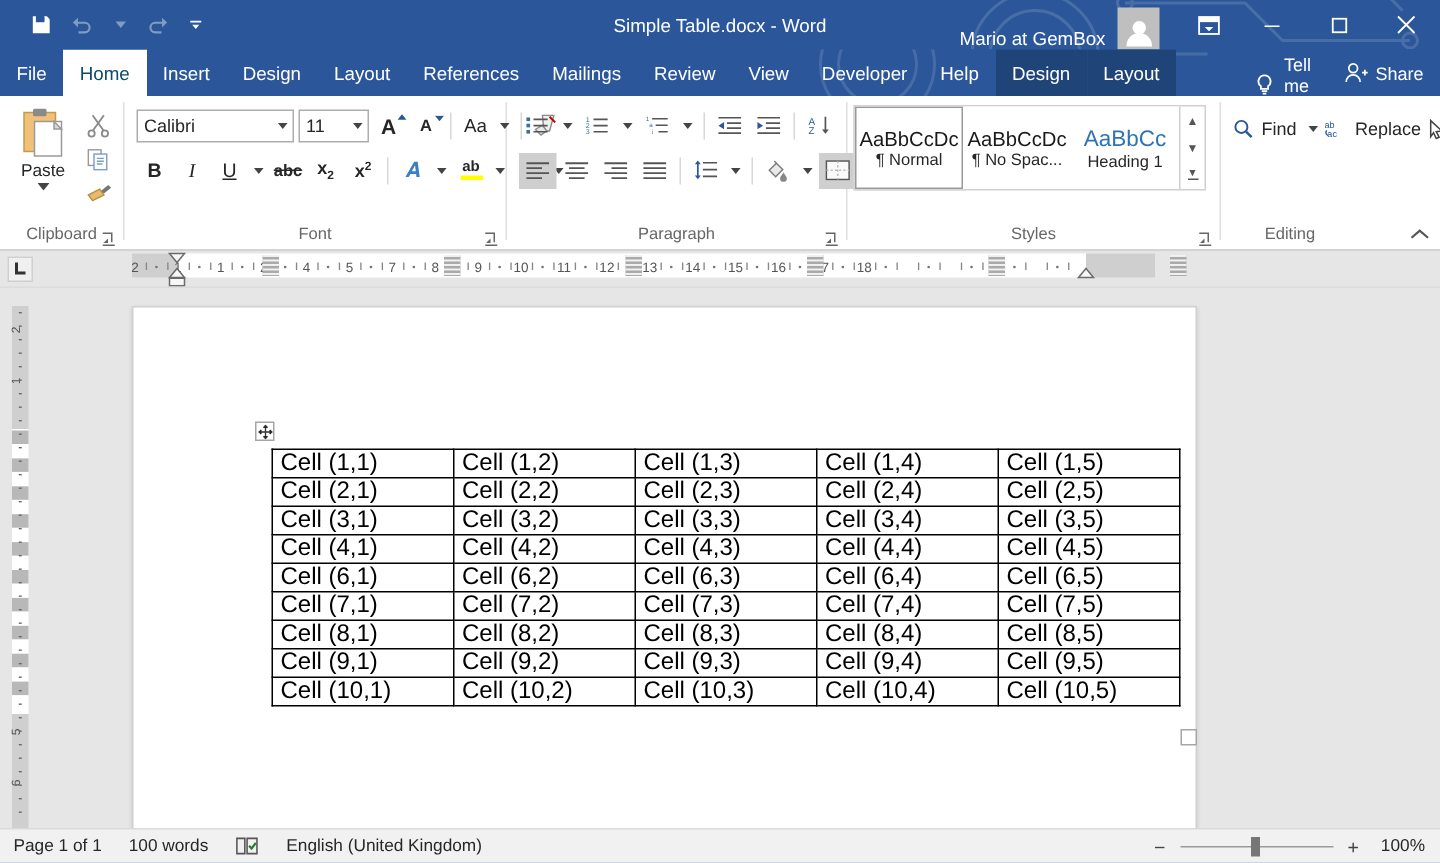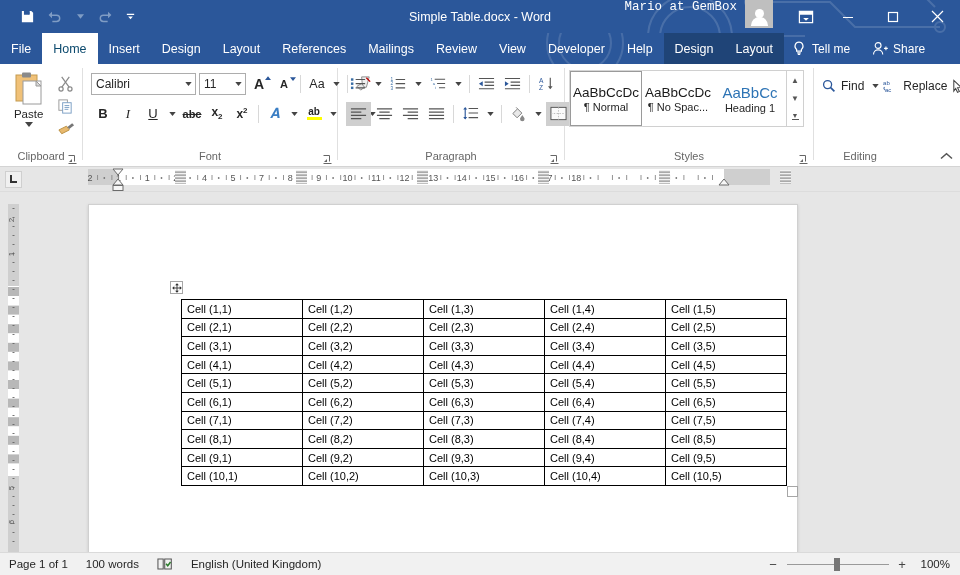--- a/index.html
+++ b/index.html
@@ -26,21 +26,21 @@
     color:#ffffff;
   }
   .qat-btn.dim { color:#7f9cc4; }
   .qat-btn.small { width:20px; }
   .title-center {
     position:absolute; left:0; right:0; top:0; height:33px;
     display:flex; align-items:center; justify-content:center;
     color:#ffffff; font-size:12.5px; pointer-events:none;
   }
   .title-right {
-    margin-left:auto; display:flex; align-items:flex-start; position:relative; z-index:2;font-family:Liberation Mono, monospace;
+    margin-left:auto; display:flex; align-items:flex-end; position:relative; z-index:2;
   }
   .acct-name { color:#fff; font-size:12.5px; margin-right:8px; white-space:nowrap; }
   .avatar {
     width:28px; height:28px; background:#bfbfbf; margin-right:14px;
     display:flex; align-items:flex-end; justify-content:center; overflow:hidden;
   }
   .avatar .head { width:9px;height:9px;border-radius:50%;background:#fff; position:relative; top:-10px;}
   .avatar .body { width:17px;height:9px;border-radius:9px 9px 0 0;background:#fff; position:absolute; bottom:2px;}
   .avatar { position:relative; }
   .ribbon-opt { width:38px;height:33px;display:flex;align-items:center;justify-content:center;color:#fff; }
@@ -51,21 +51,21 @@
     height:31px; background:#2b579a; display:flex; align-items:stretch;
     flex:0 0 31px; position:relative; overflow:hidden;
   }
   .ts-watermark { position:absolute; right:150px; top:-40px; width:280px; height:110px; opacity:.13; pointer-events:none;}
   .tab {
     padding:0 11px; display:flex; align-items:center; justify-content:center;
     color:#ffffff; font-size:12.5px; white-space:nowrap; position:relative; z-index:2;
   }
   .tab.active { background:#ffffff; color:#0c4a6e; font-weight:400; }
   .tab.ctx { background:#1f4477; }
-  .tellme { display:flex; align-items:center; gap:6px; padding:0 10px 0 8px; color:#fff; position:relative; z-index:2;}
+  .tellme { display:flex; align-items:flex-end; gap:6px; padding:0 10px 0 8px; color:#fff; position:relative; z-index:2;margin-left:44px;}
   .share { display:flex; align-items:center; gap:5px; padding:0 12px 0 8px; color:#fff; margin-left:4px; position:relative; z-index:2;}
 
   
   .ribbon {
     background:#ffffff; height:103px; flex:0 0 103px;
     display:flex; align-items:stretch; position:relative;
     border-bottom:1px solid #d4d4d4;
   }
   .rgroup { display:flex; flex-direction:column; position:relative; padding-top:3px; }
   .rgroup-body { flex:1; display:flex; align-items:flex-start; padding:0 4px; }
@@ -141,21 +141,21 @@
     position:absolute; left:62px; top:12px; width:710px; height:360px;
     background:#ffffff; border:1px solid #d0d0d0;
     box-shadow:0 1px 3px rgba(0,0,0,.13);
   }
   .tbl {
     position:absolute; left:92px; top:94px;
     border-collapse:collapse; table-layout:fixed; width:606px;
   }
   .tbl td {
     border:1px solid #000; height:18.6px; padding:0 0 0 5px;
-    font-family:"Liberation Sans", sans-serif; font-size:11px; color:#000;
+    font-family:"Liberation Sans", sans-serif; font-size:16px; color:#000;
     vertical-align:middle; white-space:nowrap; overflow:hidden;margin-left:24px;
   }
   .tbl col { width:20%; }
   .tbl-move {
     position:absolute; left:81px; top:76px; width:13px; height:13px;
     border:1px solid #a6a6a6; background:#fff;
     display:flex; align-items:center; justify-content:center;
   }
   .tbl-resize {
     position:absolute; left:698px; top:281px; width:11px; height:11px;
@@ -959,27 +959,20 @@
                 <td>Cell (3,5)</td>
               </tr>
               <tr>
                 <td>Cell (4,1)</td>
                 <td>Cell (4,2)</td>
                 <td>Cell (4,3)</td>
                 <td>Cell (4,4)</td>
                 <td>Cell (4,5)</td>
               </tr>
               <tr>
-                <td>Cell (5,1)</td>
-                <td>Cell (5,2)</td>
-                <td>Cell (5,3)</td>
-                <td>Cell (5,4)</td>
-                <td>Cell (5,5)</td>
-              </tr>
-              <tr>
                 <td>Cell (6,1)</td>
                 <td>Cell (6,2)</td>
                 <td>Cell (6,3)</td>
                 <td>Cell (6,4)</td>
                 <td>Cell (6,5)</td>
               </tr>
               <tr>
                 <td>Cell (7,1)</td>
                 <td>Cell (7,2)</td>
                 <td>Cell (7,3)</td>

